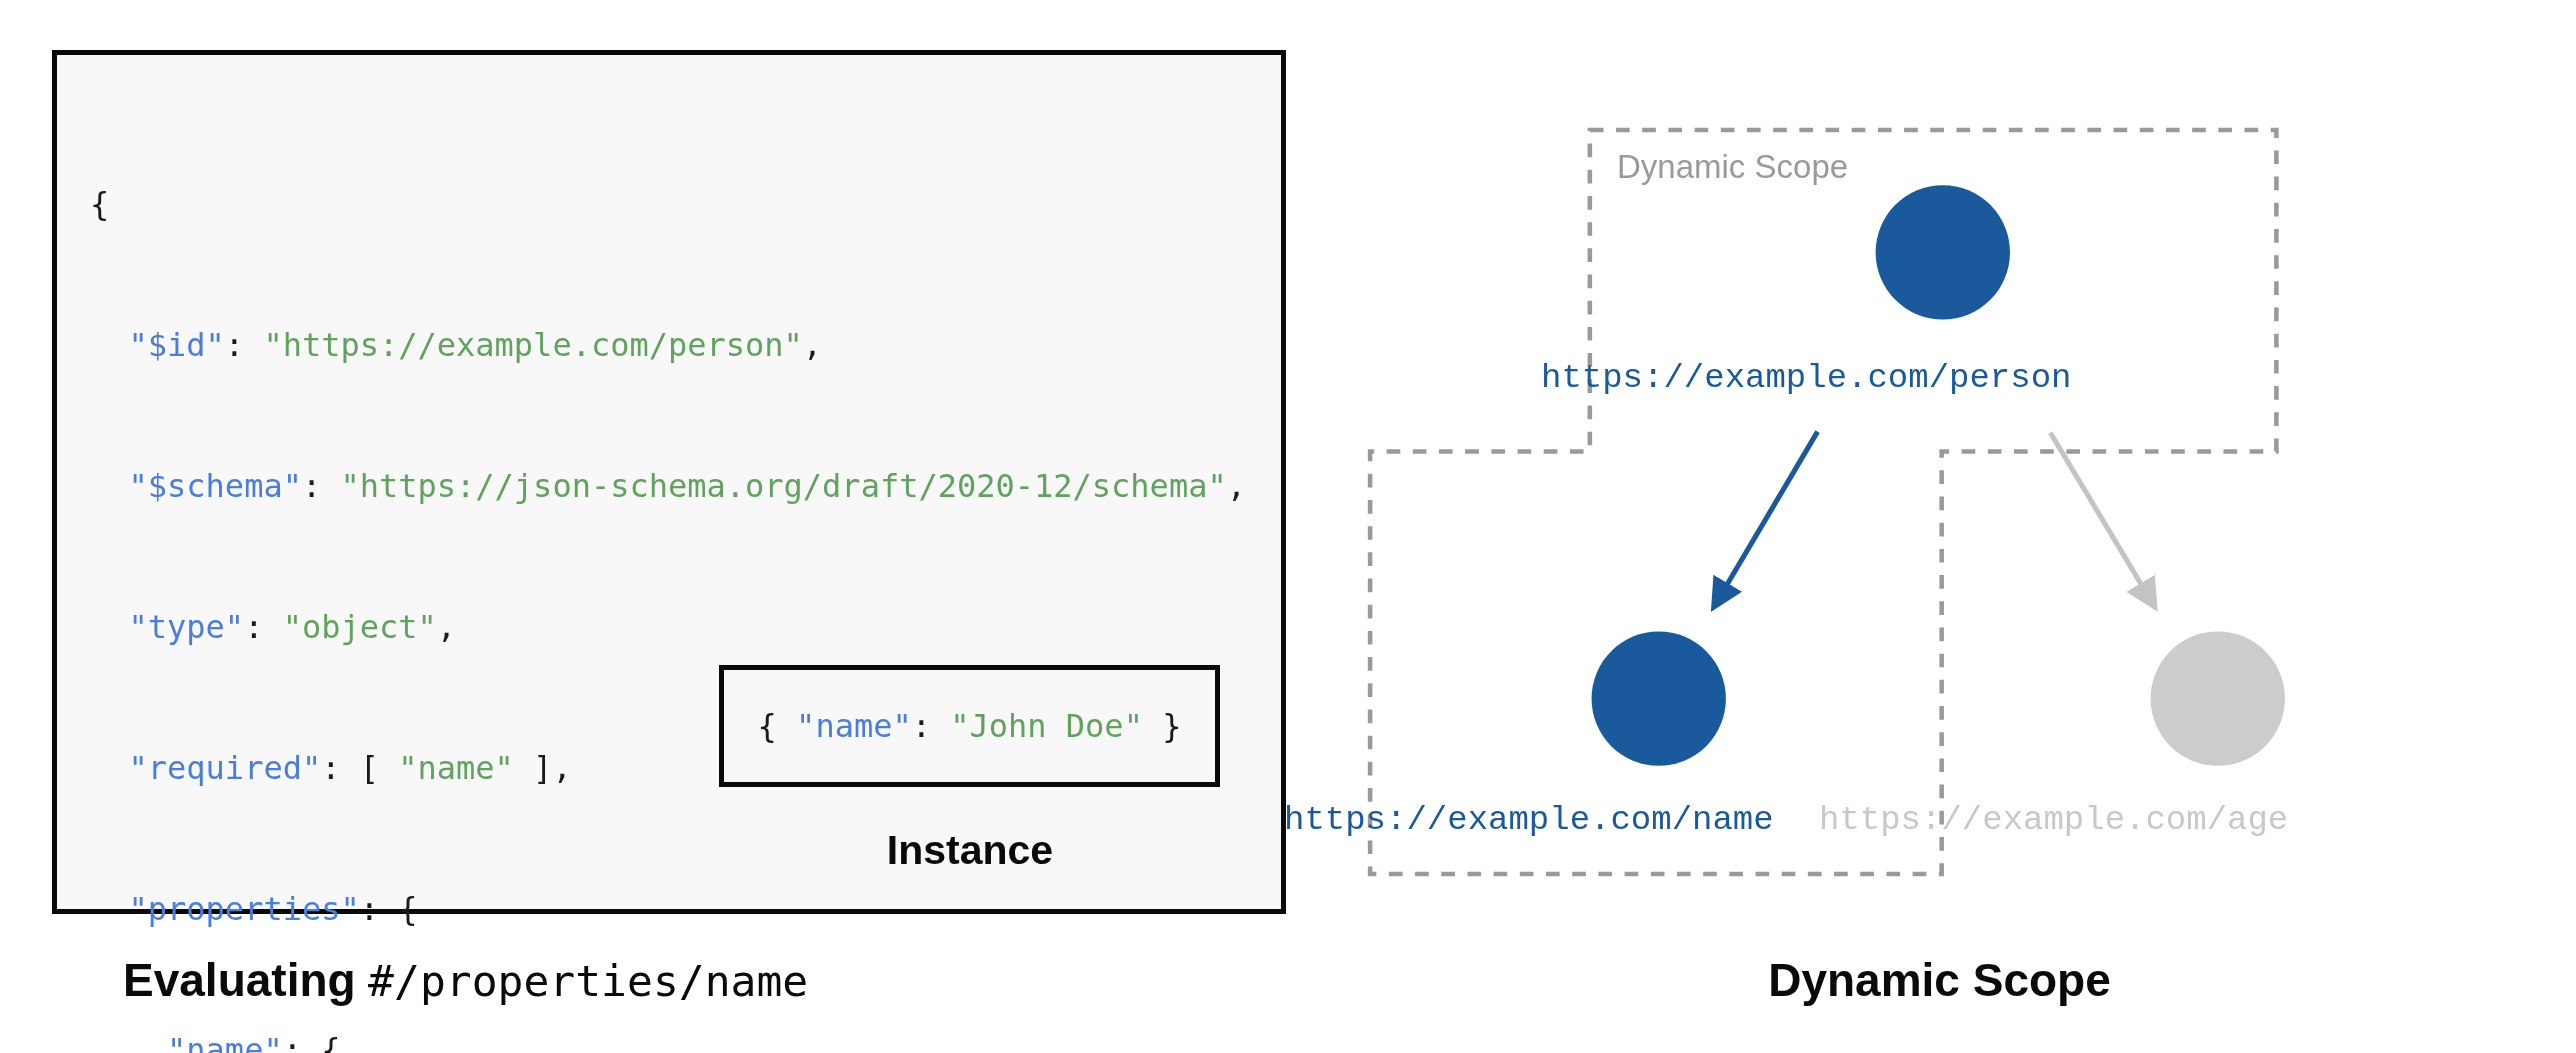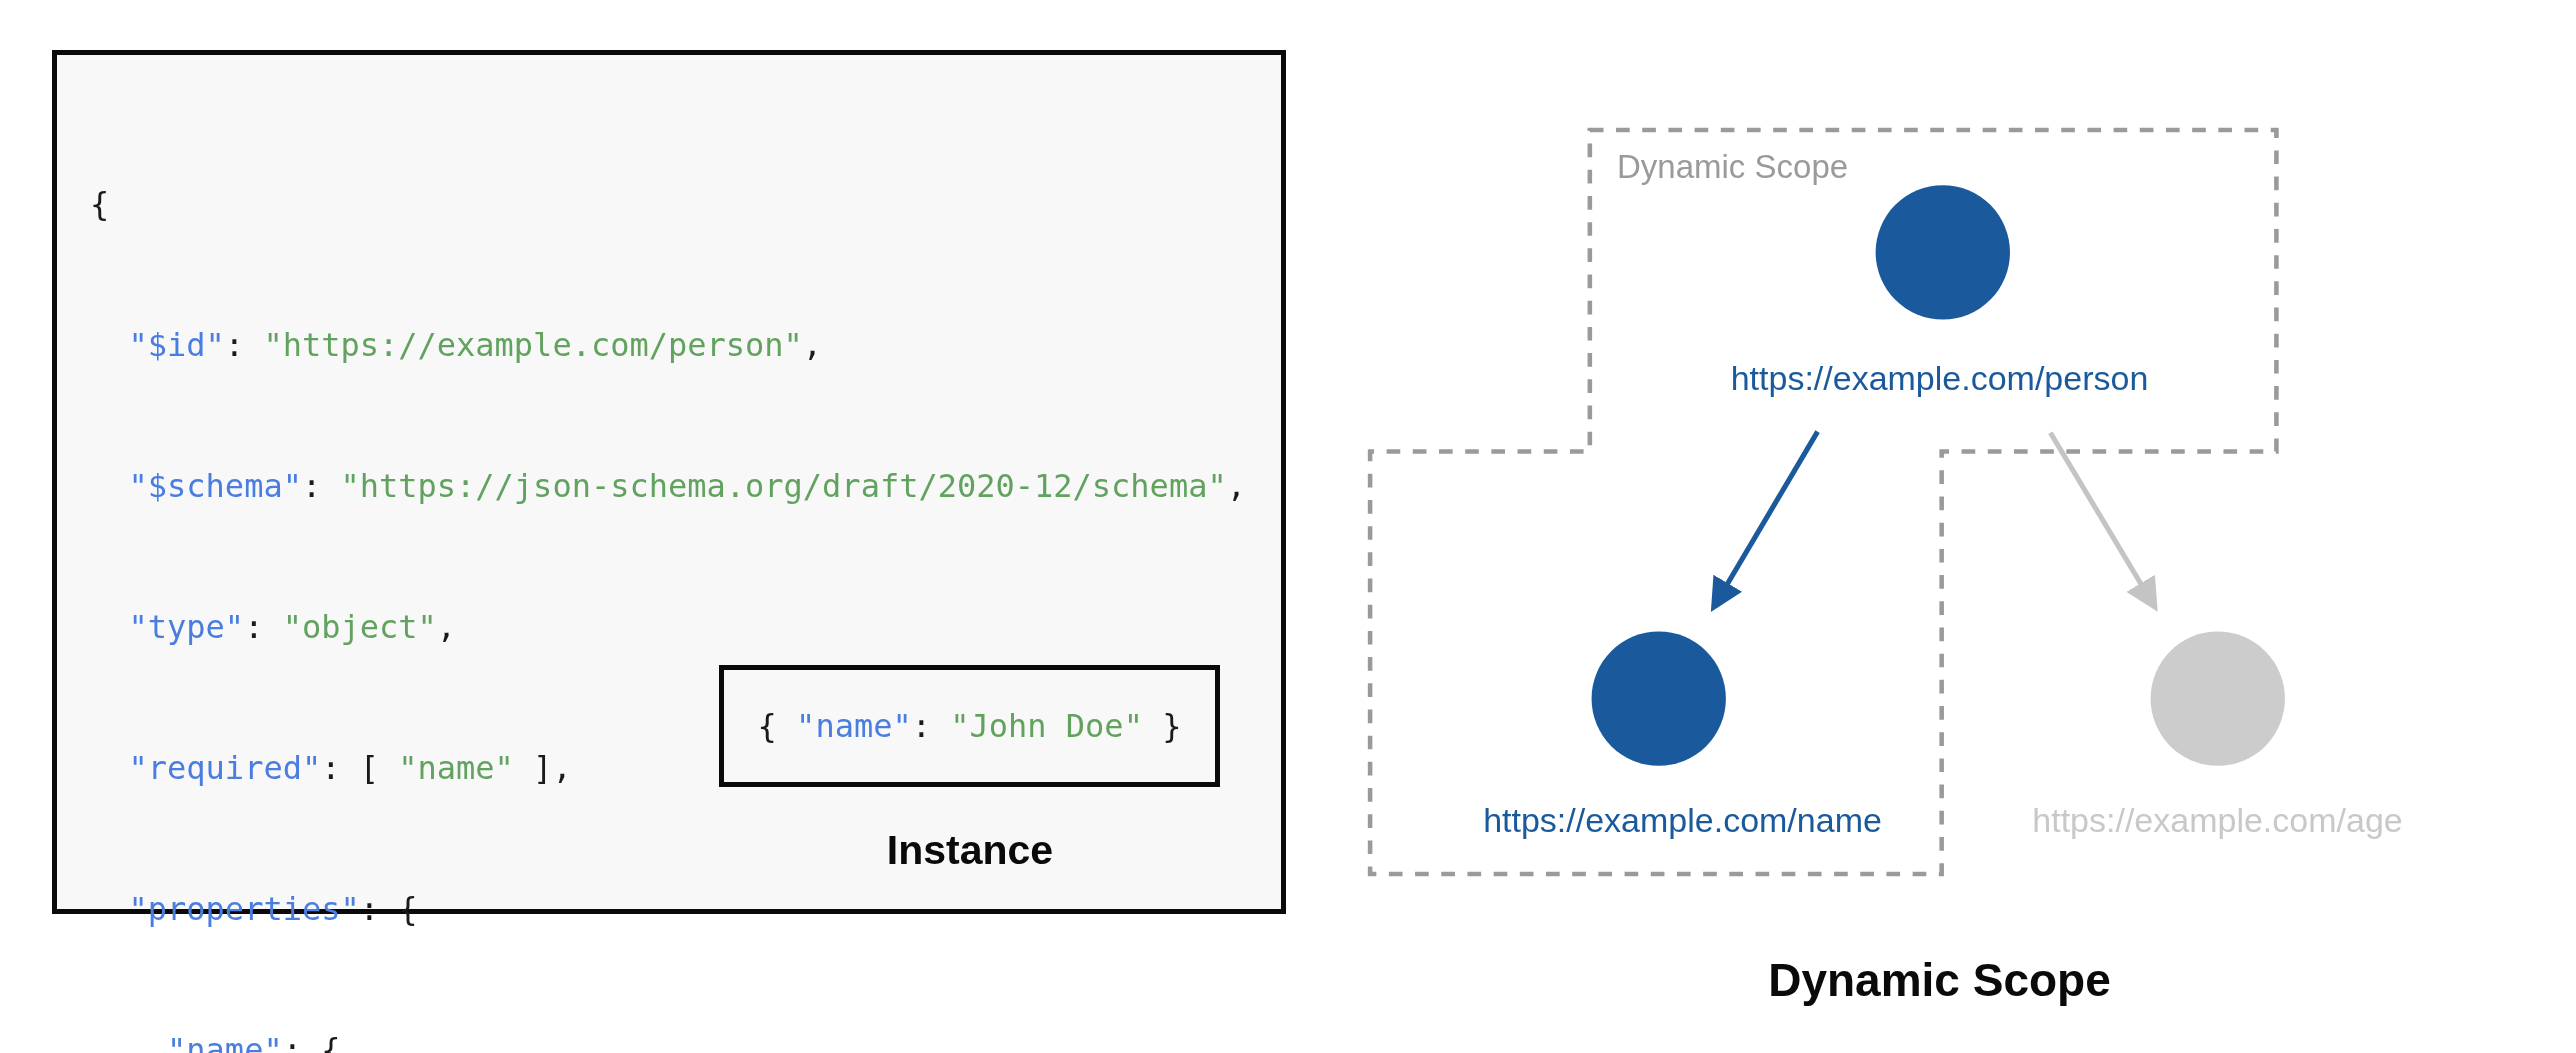--- a/index.html
+++ b/index.html
@@ -38,22 +38,22 @@
                  stroke-dasharray:24 22;}
   circle[data-c="active"]{fill:var(--node_active_blue);}
   circle[data-c="inactive"]{fill:var(--node_inactive_gray);}
   .edge-active{stroke:var(--node_active_blue);stroke-width:9;}
   .edge-inactive{stroke:var(--arrow_inactive_gray);stroke-width:9;}
   #ah-blue path{fill:var(--node_active_blue);}
   #ah-gray path{fill:var(--arrow_inactive_gray);}
 
   .scope-inner-label{position:absolute;left:1617px;top:149px;font-size:33px;
                      line-height:36px;color:var(--scope_label_gray);}
-  .url-label{position:absolute;width:797px;text-align:center;
-             font-family:Liberation Sans, sans-serif;
+  .url-label{position:absolute;width:797px;text-align:left;
+             font-family:Liberation Mono, monospace;
              font-size:34px;line-height:40px;white-space:pre;}
   .url-person{left:1541px;top:358px;color:var(--node_active_blue);}
   .url-name{left:1284px;top:800px;color:var(--node_active_blue);}
   .url-age{left:1819px;top:800px;color:var(--url_inactive_gray);}
   .scope-caption{position:absolute;left:1541px;top:955px;width:797px;
                  text-align:center;font-weight:bold;font-size:46px;line-height:50px;}
 </style>
 </head>
 <body>
 
@@ -78,20 +78,22 @@
   
   
 </div>
 
 <div class="instance-box">
   <div class="instance-code"><span data-c="punct">{ </span><span data-c="key">"name"</span><span data-c="punct">: </span><span data-c="str">"John Doe"</span><span data-c="punct"> }</span></div>
 </div>
 <div class="instance-label">Instance</div>
 
 <div class="schema-caption">
+  <span class="cap-bold">Evaluating</span>
+  <span class="cap-mono">#/properties/name</span>
 </div>
 
 <svg class="scope-svg" viewBox="2380 200 1680 1400" xmlns="http://www.w3.org/2000/svg">
   <defs>
     <marker id="ah-blue" viewBox="0 0 10 10" refX="7.5" refY="5" markerWidth="6.5" markerHeight="6.5" orient="auto-start-reverse">
       <path d="M0 0 L10 5 L0 10 z"></path>
     </marker>
     <marker id="ah-gray" viewBox="0 0 10 10" refX="7.5" refY="5" markerWidth="6.5" markerHeight="6.5" orient="auto-start-reverse">
       <path d="M0 0 L10 5 L0 10 z"></path>
     </marker>

